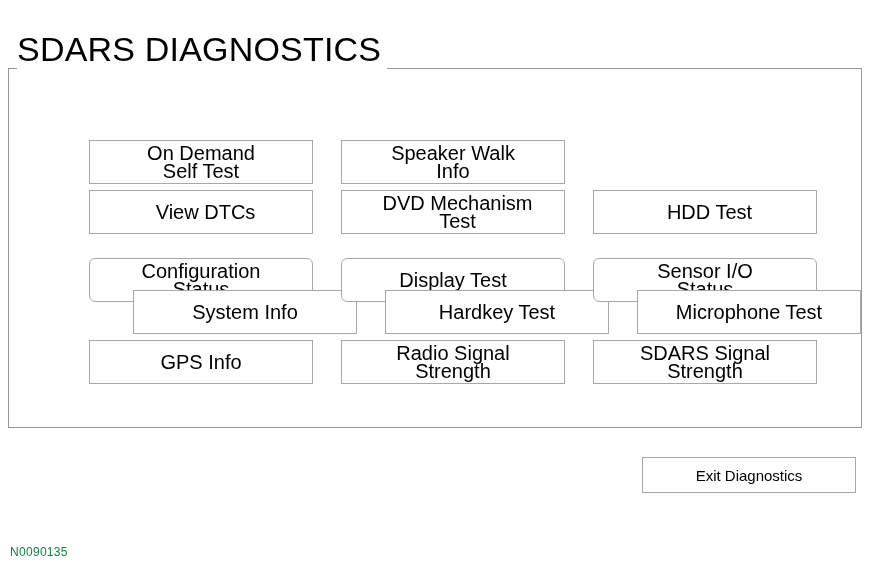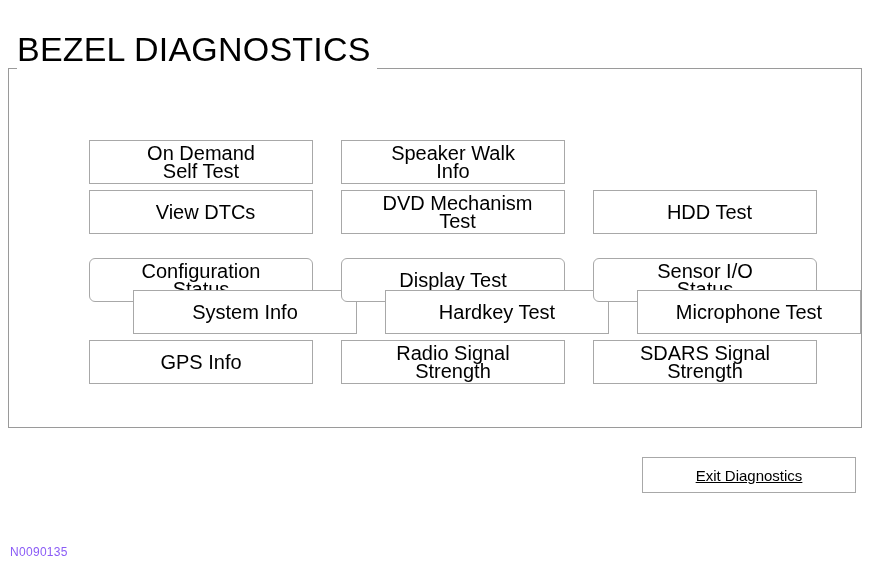--- a/index.html
+++ b/index.html
@@ -100,45 +100,44 @@
     width: 214px;
     height: 36px;
     border: 1px solid #a8a8a8;
     background: #ffffff;
     box-sizing: border-box;
     display: flex;
     align-items: center;
     justify-content: center;
     cursor: pointer;
     z-index: 2;
-    text-decoration: underline;
   }
   #exit-button .btn-label {
     font-size: 15px;
     line-height: 17px;
     color: #000000;
   }
 
   
   #figure-code {
     position: absolute;
     left: 10px;
     top: 545px;
     font-size: 12px;
     line-height: 14px;
-    color: #8b5cf6;
+    color: #15803d;
     letter-spacing: 0.3px;
   }
 </style>
 </head>
 <body>
 
 <div id="screen">
 
-  <div id="page-title">BEZEL DIAGNOSTICS</div>
+  <div id="page-title">SDARS DIAGNOSTICS</div>
 
   <div id="main-panel">
 
     <div class="btn-column" id="column-1">
       <div class="diag-button row-1">
         <span class="btn-label">On Demand
 Self Test</span>
       </div>
       <div class="diag-button row-2">
         <span class="btn-label">View DTCs</span>

